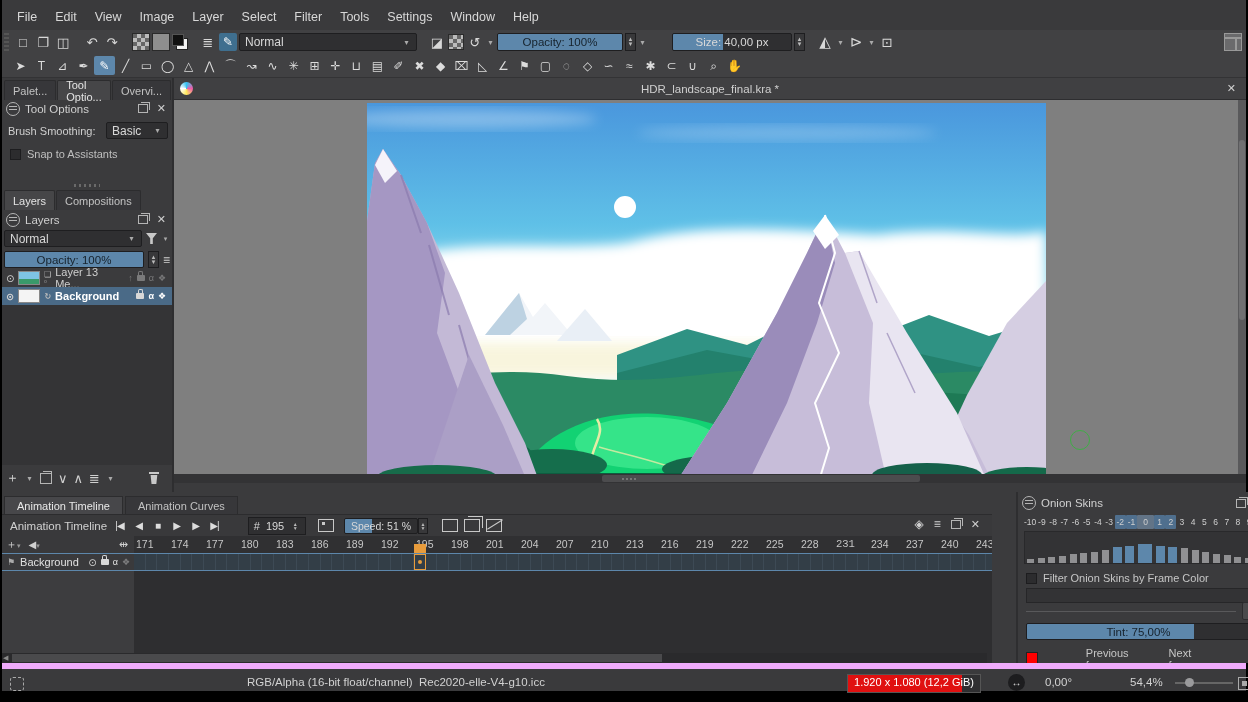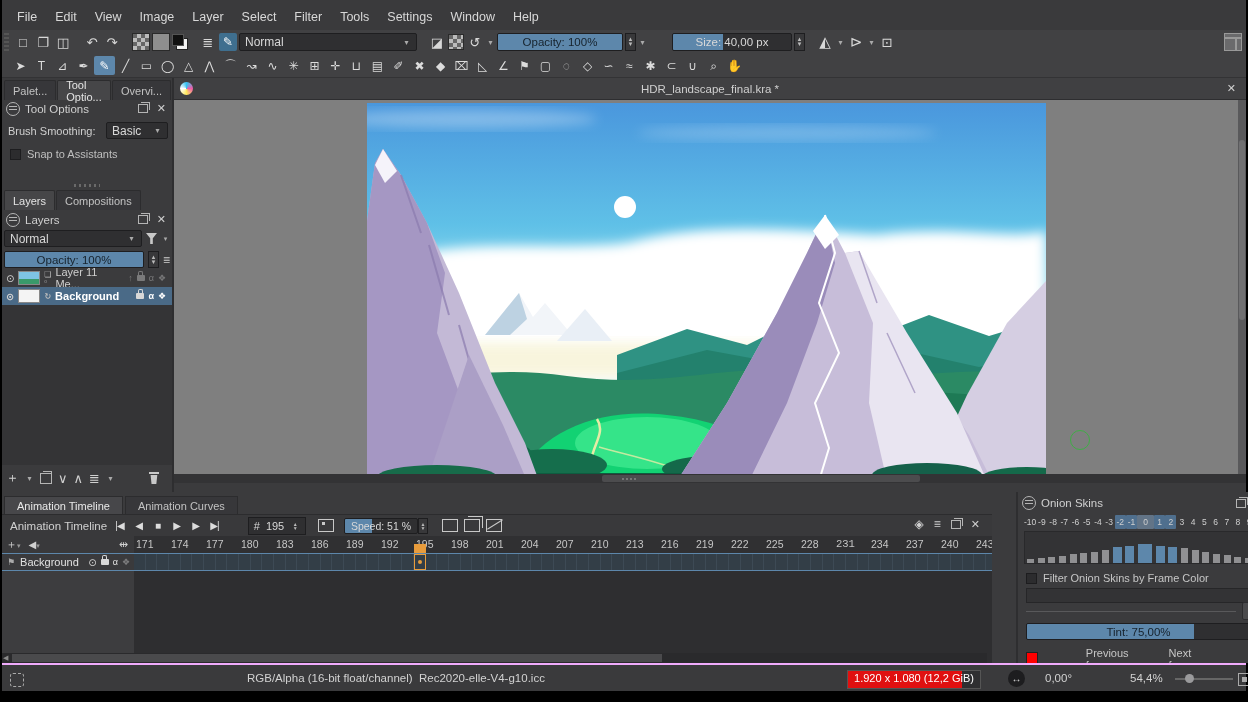--- a/index.html
+++ b/index.html
@@ -131,21 +131,21 @@
   .on-bar{background:#909092;}
   .on-bar.active{background:#5d87ab;}
   #onion-filter{position:absolute;left:8px;top:80px;display:flex;align-items:center;gap:6px;font-size:11px;color:#c6c6c6;}
   #onion-input{position:absolute;left:8px;top:96px;width:236px;height:13px;background:#333335;border:1px solid #262628;}
   #onion-divider{position:absolute;left:8px;top:119px;width:210px;height:1px;background:#59595b;}
   #onion-chevron{position:absolute;right:6px;top:110px;width:20px;height:16px;background:#4a4a4c;border:1px solid #2c2c2e;border-radius:2px;display:flex;align-items:center;justify-content:center;color:#ddd;font-size:9px;}
   #tint-row{position:absolute;left:8px;top:131px;width:238px;display:flex;gap:2px;}
   #swatch-row{position:absolute;left:8px;top:155px;width:236px;display:flex;align-items:center;font-size:11px;color:#c6c6c6;gap:40px;}
   .cswatch{width:34px;height:12px;border:1px solid #222;}
   
-  #statusbar{left:0;top:663px;width:1244px;height:28px;background:#3a3a3c;border-top:2px solid #f0abfc;box-sizing:border-box;}
+  #statusbar{left:0;top:663px;width:1244px;height:28px;background:#3a3a3c;border-top:6px solid #f0abfc;box-sizing:border-box;}
   #sel-ic{position:absolute;left:8px;top:8px;width:12px;height:12px;border:1px dashed #aaa;border-radius:3px;}
   #profile-text{position:absolute;left:245px;top:7px;font-size:11.5px;color:#d2d2d2;}
   #mem-badge{position:absolute;left:845px;top:5px;width:132px;height:17px;background:#2f2f31;border:1px solid #555;overflow:hidden;}
   #mem-fill{position:absolute;left:0;top:0;bottom:0;width:86%;background:#e01010;}
   #mem-text{position:absolute;left:0;right:0;top:1px;text-align:center;font-size:11px;color:#fff;white-space:nowrap;}
   #pan-ic{position:absolute;left:1006px;top:5px;width:17px;height:17px;border-radius:50%;background:#1d1d1f;color:#ddd;display:flex;align-items:center;justify-content:center;font-size:10px;}
   #rot-text{position:absolute;left:1043px;top:7px;font-size:11.5px;color:#d2d2d2;}
   #zoom-text{position:absolute;left:1128px;top:7px;font-size:11.5px;color:#d2d2d2;}
   #zoom-slider{position:absolute;left:1173px;top:13px;width:58px;height:2px;background:#666;}
   #zoom-thumb{position:absolute;left:10px;top:-4px;width:9px;height:9px;border-radius:50%;background:#9a9a9c;}
@@ -324,21 +324,21 @@
           <span>▲</span>
           <span>▼</span>
         </span>
       <span style="color:#d0d0d0;font-size:12px;">≡</span>
     </div>
 
     <div class="layer-row" style="top:191px;">
       <span class="eye">⊙</span>
       <span class="thumb landscape"></span>
       <span class="badge">❏<br>▫</span>
-      <span>Layer 11 Me...</span>
+      <span>Layer 13 Me...</span>
       <span class="lr-icons">
         <span class="dim">↑</span>
         <span class="lk dim"></span>
         <span class="dim">α</span>
         <span class="dim">❖</span>
       </span>
     </div>
     <div class="layer-row selected" style="top:209px;">
       <span class="eye">⊙</span>
       <span class="thumb white"></span>

